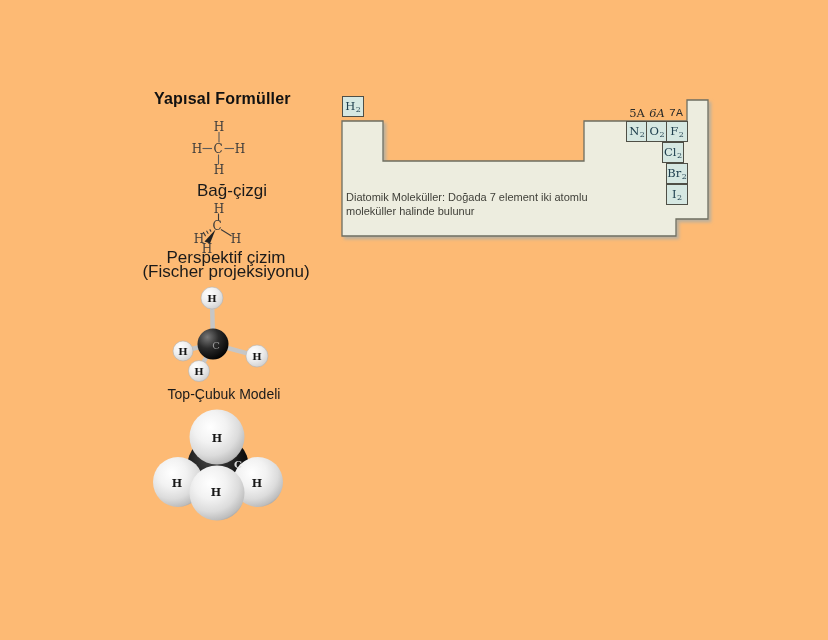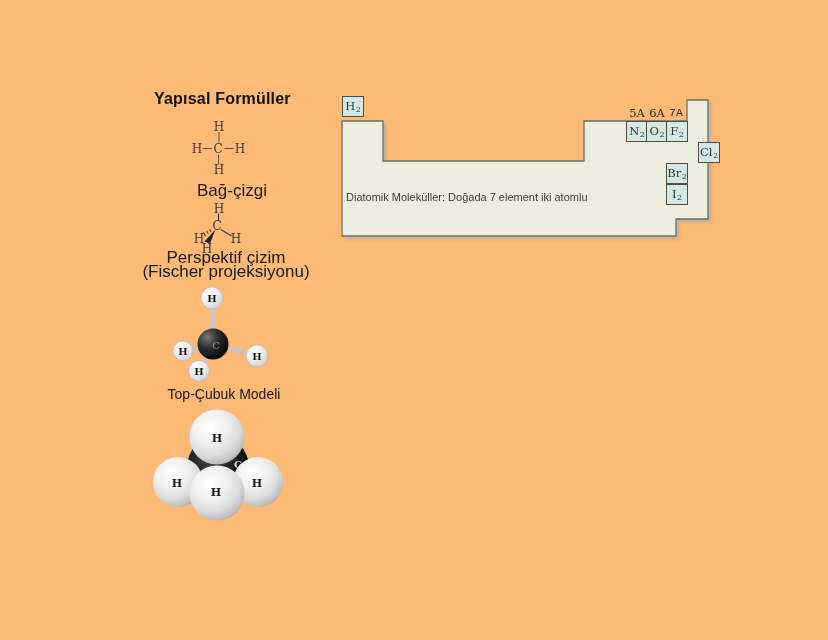--- a/index.html
+++ b/index.html
@@ -137,43 +137,44 @@
     <defs>
       <filter id="ptshadow" x="-10%" y="-10%" width="130%" height="130%">
         <feDropShadow dx="2.5" dy="2.5" stdDeviation="1.4" flood-color="#aeaea4" flood-opacity="0.85"></feDropShadow>
       </filter>
     </defs>
     <polygon points="6,29 47,29 47,69 248,69 248,29 351,29 351,8 372,8 372,127 340,127 340,144 6,144" fill="#EDEDDF" stroke="#6E6E60" stroke-width="1.3" filter="url(#ptshadow)"></polygon>
   </svg>
 
   <div class="abs pt-caption">
     <div>Diatomik Moleküller: Doğada 7 element iki atomlu</div>
+    <div>moleküller halinde bulunur</div>
   </div>
 
   <span class="pt-group-label" style="left:626px;">5A</span>
-  <span class="pt-group-label" style="left:646px;">6A</span>
+  <span class="pt-group-label" style="left:646px;font-style:italic;">6A</span>
   <span class="pt-group-label" style="left:665px;font-family:Liberation Mono, monospace;">7A</span>
 
   <div class="pt-cell" style="left:342px;top:96px;">
     <span>H</span>
       <span class="sub">2</span>
   </div>
   <div class="pt-cell" style="left:626px;top:121px;">
     <span>N</span>
       <span class="sub">2</span>
   </div>
   <div class="pt-cell" style="left:646px;top:121px;">
     <span>O</span>
       <span class="sub">2</span>
   </div>
   <div class="pt-cell" style="left:666px;top:121px;">
     <span>F</span>
       <span class="sub">2</span>
   </div>
-  <div class="pt-cell" style="left:698px;top:142px;">
+  <div class="pt-cell" style="left:662px;top:142px;">
     <span>Cl</span>
       <span class="sub">2</span>
   </div>
   <div class="pt-cell" style="left:666px;top:163px;">
     <span>Br</span>
       <span class="sub">2</span>
   </div>
   <div class="pt-cell" style="left:666px;top:184px;">
     <span>I</span>
       <span class="sub">2</span>

